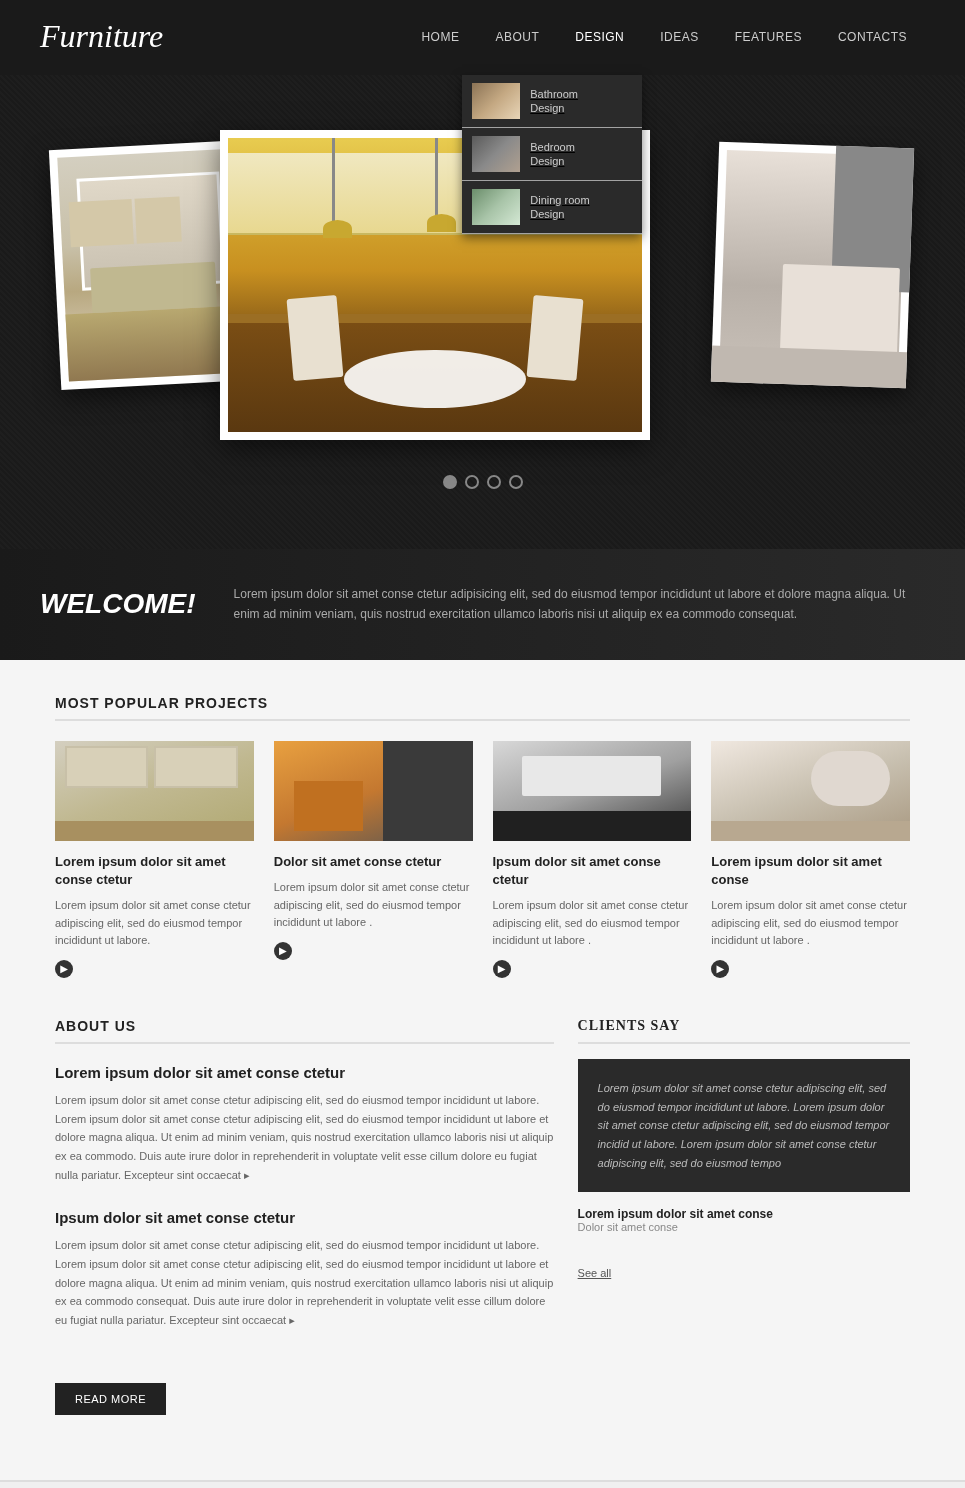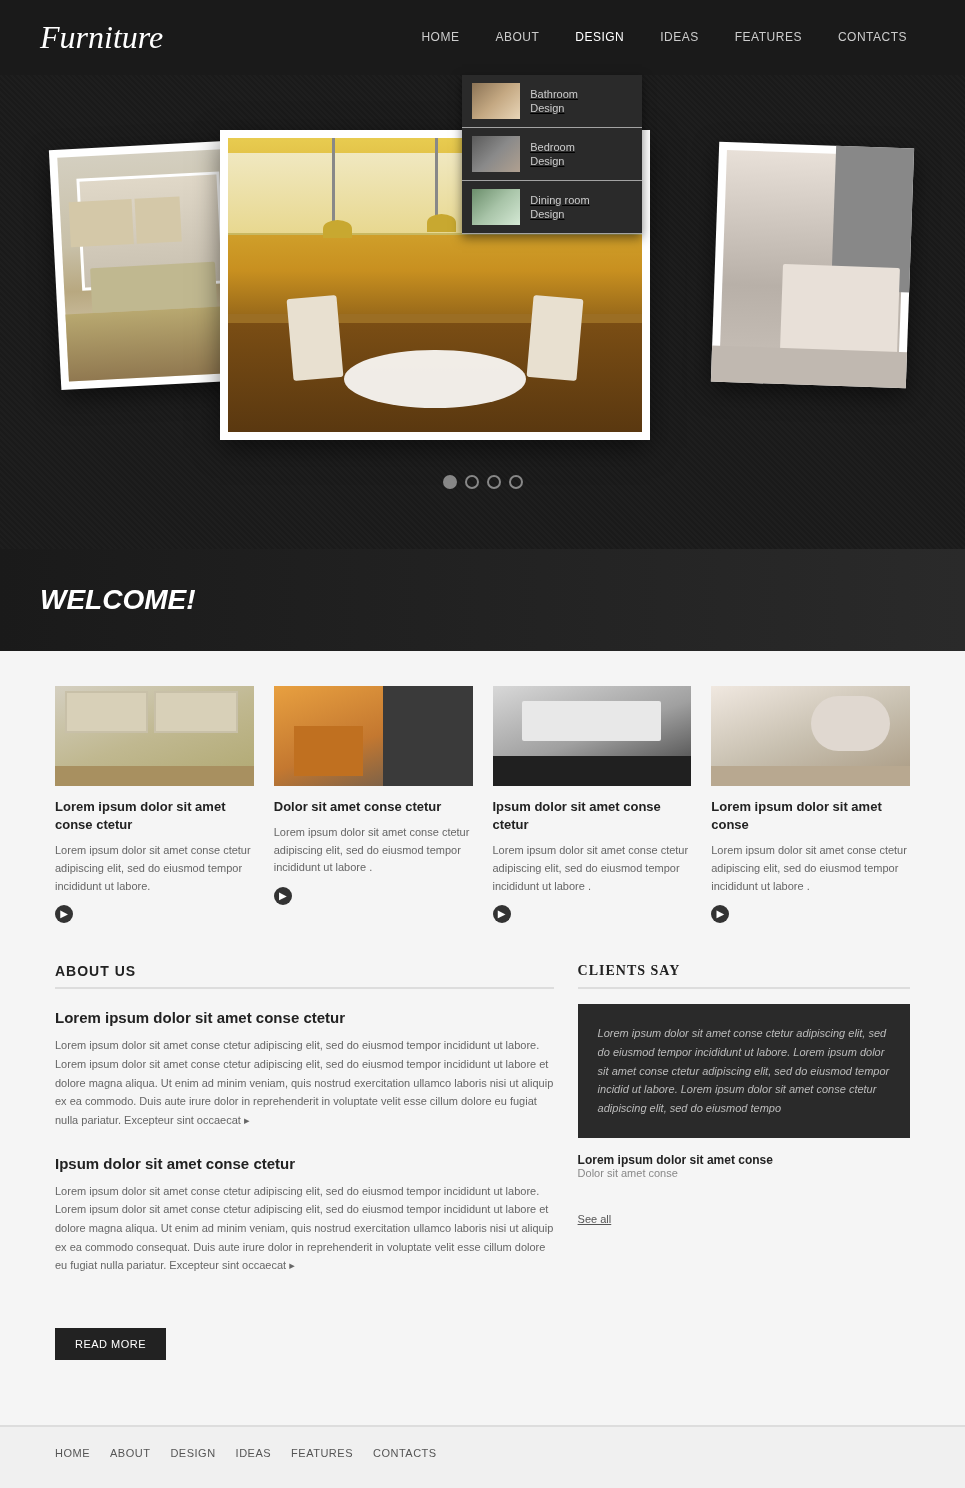--- a/index.html
+++ b/index.html
@@ -3,22 +3,21 @@
   <meta charset="utf-8">
   <style>
     * { margin: 0; padding: 0; box-sizing: border-box; }
     body { font-family: Arial, sans-serif; background: #f0f0f0; width: 965px; }
 
     
     .header {
       background: #1a1a1a;
       height: 75px;
       display: flex;
-      align-items: center;
-      padding: 12px 40px;
+      padding: 18px 40px;
       position: relative;
     }
     .logo {
       font-family: Georgia, serif;
       font-style: italic;
       color: #fff;
       font-size: 32px;
       flex: 1;
     }
     .nav {
@@ -423,24 +422,26 @@
   <div class="slider-dots">
     <div class="dot active"></div>
     <div class="dot"></div>
     <div class="dot"></div>
     <div class="dot"></div>
   </div>
 </section>
 
 <div class="welcome-banner">
   <div class="welcome-title">WELCOME!</div>
+  <div class="welcome-text">Lorem ipsum dolor sit amet conse ctetur adipisicing elit, sed do eiusmod tempor incididunt ut labore et dolore magna aliqua. Ut enim ad minim veniam, quis nostrud exercitation ullamco laboris nisi ut aliquip ex ea commodo consequat.</div>
 </div>
 
 <div class="main-content">
 
+  <div class="section-title">MOST POPULAR PROJECTS</div>
   <div class="projects-grid">
 
     <div class="project-card">
       <div class="project-img project-img-1">
         <div style="width:100%;height:100%;background:linear-gradient(160deg,#d4cfc0,#c0b890,#b0a870);position:relative;">
           <div style="position:absolute;bottom:0;left:0;right:0;height:20%;background:#a89060;"></div>
           <div style="position:absolute;top:5%;left:5%;width:42%;height:42%;background:#d8d0b8;border:2px solid #c8c0a8;"></div>
           <div style="position:absolute;top:5%;left:50%;width:42%;height:42%;background:#d8d0b8;border:2px solid #c8c0a8;"></div>
         </div>
       </div>

